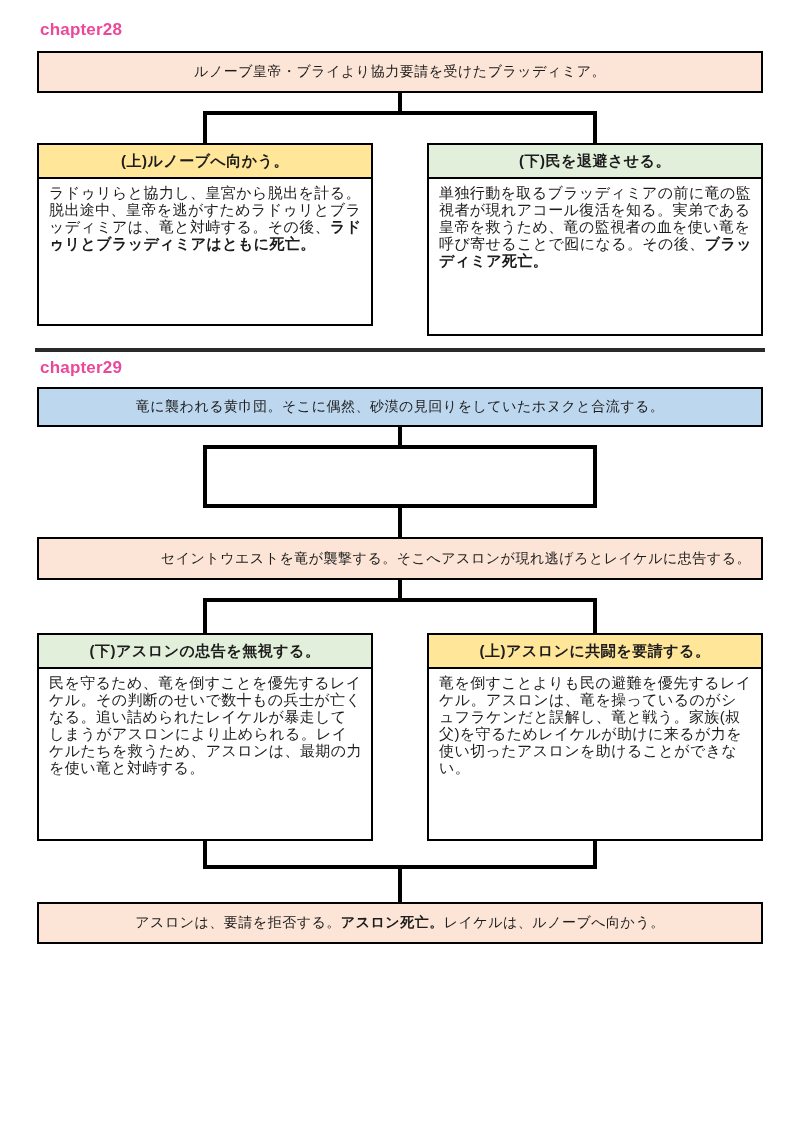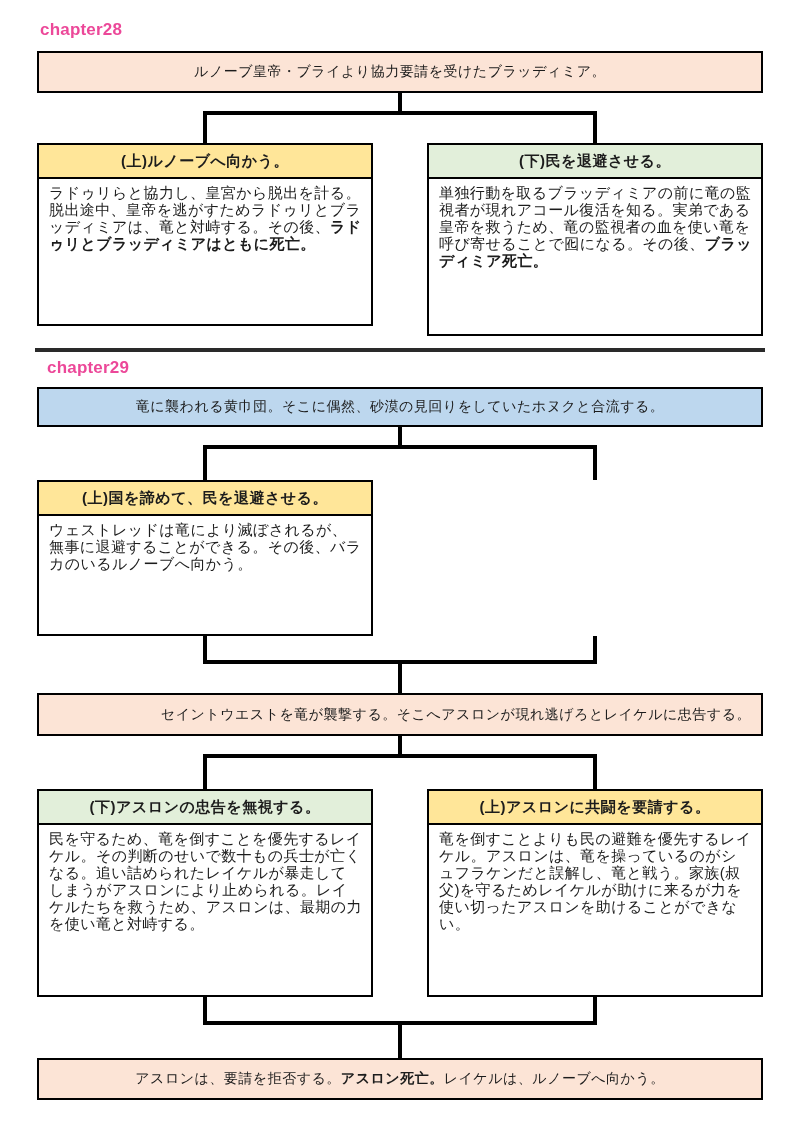--- a/index.html
+++ b/index.html
@@ -6,21 +6,21 @@
   html,body { background:#fff; }
   .page {
     width: 800px; height: 1137px; background: #fff; overflow: hidden;
     font-family: "Liberation Sans", "DejaVu Sans", sans-serif; color: #1c1c1c;
     position: relative;
   }
   .wrap { margin-left: 37px; width: 726px; }
 
   .chapter-title { font-size: 17px; font-weight: bold; color: #ec4899; letter-spacing: .2px; }
   .t28 { margin: 20px 0 11px 3px; }
-  .t29 { margin: 5px 0 9px 10px; }
+  .t29 { margin: 5px 0 9px 3px; }
 
   .bar {
     width: 726px; border: 2px solid #000; display: flex; align-items: center;
     justify-content: center; text-align: center; font-size: 14px; letter-spacing: .5px;
     padding: 2px 10px;
   }
   .peach { background: var(--peach); }
   .blue  { background: var(--blue); }
   .h42 { min-height: 42px; }
   .h40 { min-height: 40px; }
@@ -102,24 +102,20 @@
     </div>
 
     <div class="conn split tall">
       <i class="s-stub"></i>
       <i class="s-bar"></i>
       <i class="s-left"></i>
       <i class="s-right"></i>
     </div>
 
     <div class="row">
-      <div class="bbox">
-        <div class="bhead yellow">(上)国を諦めて、民を退避させる。</div>
-        <div class="bbody mh118"><span>ウェストレッドは竜により滅ぼされるが、無事に退避することができる。その後、バラカのいるルノーブへ向かう。</span></div>
-      </div>
     </div>
 
     <div class="conn merge">
       <i class="m-left"></i>
       <i class="m-right"></i>
       <i class="m-bar"></i>
       <i class="m-stub"></i>
     </div>
 
     <div class="bar peach h43">

